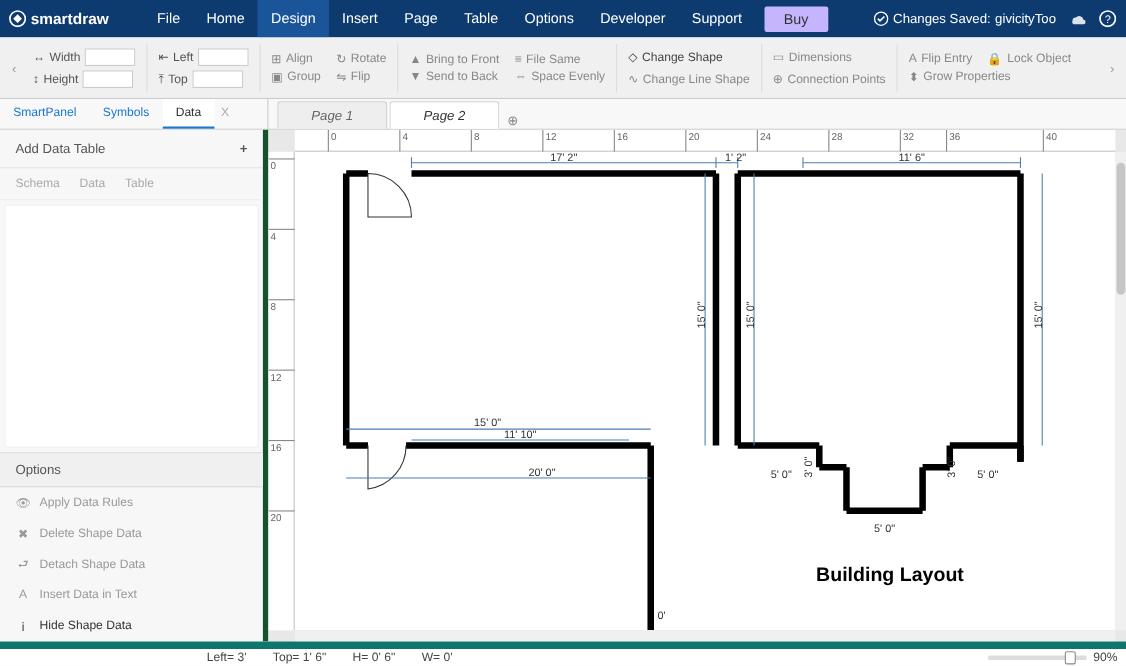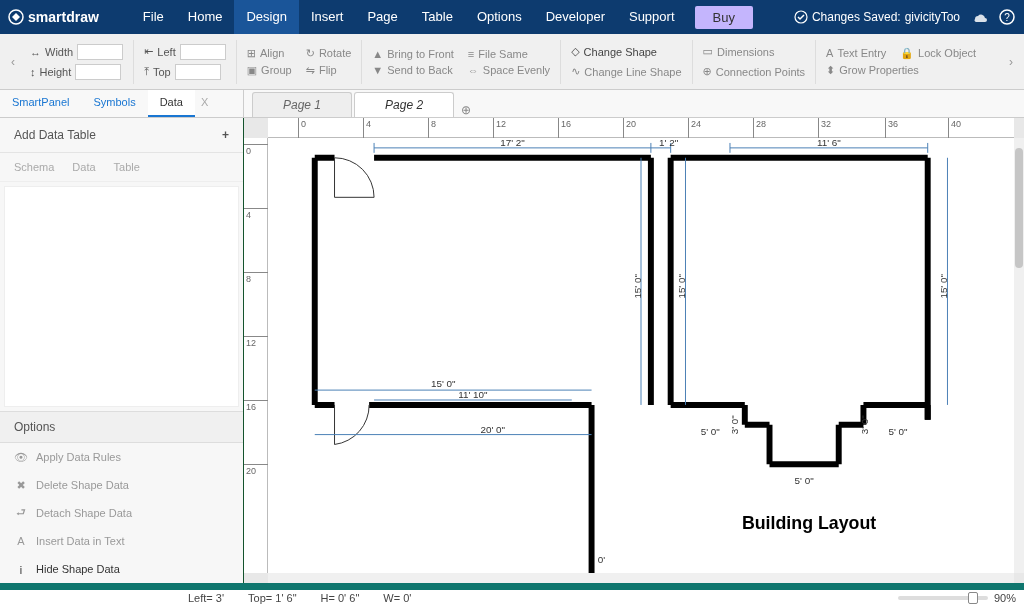--- a/index.html
+++ b/index.html
@@ -35,21 +35,21 @@
 .side-tab { padding: 6px 12px; font-size: 11px; color:#1976d2; cursor:pointer; }
 .side-tab.active { color:#333; border-bottom: 2px solid #1976d2; background:#fff; }
 .doc-tabs { display:flex; align-items:flex-end; padding-left:8px; gap:2px; }
 .doc-tab { padding: 5px 30px; font-size: 12px; background:#eee; border:1px solid #ccc; border-bottom:none; color:#666; cursor:pointer; border-radius: 3px 3px 0 0; font-style: italic; }
 .doc-tab.active { background:#fff; color:#333; }
 .add-tab { width:20px; display:flex; align-items:center; justify-content:center; color:#888; cursor:pointer; }
 .side-close { color:#aaa; padding:6px 6px; cursor:pointer; font-size: 11px; }
 
 
 .main { display:flex; height: calc(605px - 34px - 56px - 28px - 22px); }
-.sidebar { width: 244px; background:#f7f7f7; border-right:1px solid #14532d; display:flex; flex-direction:column; }
+.sidebar { width: 244px; background:#f7f7f7; border-right:5px solid #14532d; display:flex; flex-direction:column; }
 .side-section { padding: 10px 14px; border-bottom:1px solid #e4e4e4; display:flex; justify-content:space-between; align-items:center; font-size:12px; color:#555; }
 .side-subtabs { display:flex; gap:18px; padding:8px 14px; font-size:11px; color:#aaa; border-bottom:1px solid #eee; }
 .side-blank { flex:1; background:#fff; margin:4px; border:1px solid #eee; }
 .options-head { padding:8px 14px; font-size:12px; color:#555; background:#f0f0f0; border-top:1px solid #ddd; border-bottom:1px solid #ddd; }
 .opt-item { display:flex; align-items:center; gap:8px; padding:7px 14px; font-size:11px; color:#999; cursor:pointer; }
 .opt-item.dark { color:#333; }
 .opt-icon { width:14px; height:14px; display:inline-flex; align-items:center; justify-content:center; }
 
 
 .canvas-wrap { flex:1; position:relative; background:#e8e8e8; overflow:hidden; }
@@ -207,21 +207,21 @@
       </div>
     <div class="ribbon-cmd">
         <span>⊕</span>
         <span>Connection Points</span>
       </div>
   </div>
   <div class="ribbon-group dim" style="border-right:none">
     <div class="ribbon-cols">
       <div class="ribbon-cmd">
           <span>A</span>
-          <span>Text Entry</span>
+          <span>Flip Entry</span>
         </div>
       <div class="ribbon-cmd">
           <span>🔒</span>
           <span>Lock Object</span>
         </div>
       <div class="ribbon-cmd" style="grid-column:1/3">
           <span>⬍</span>
           <span>Grow Properties</span>
         </div>
     </div>
@@ -284,21 +284,21 @@
     <div class="hruler" id="hruler">
         <div class="tick" style="left: 30px;">0</div>
         <div class="tick" style="left: 95px;">4</div>
         <div class="tick" style="left: 160px;">8</div>
         <div class="tick" style="left: 225px;">12</div>
         <div class="tick" style="left: 290px;">16</div>
         <div class="tick" style="left: 355px;">20</div>
         <div class="tick" style="left: 420px;">24</div>
         <div class="tick" style="left: 485px;">28</div>
         <div class="tick" style="left: 550px;">32</div>
-        <div class="tick" style="left: 617px; text-align: center;">36</div>
+        <div class="tick" style="left: 592px; text-align: center;">36</div>
         <div class="tick" style="left: 680px;">40</div>
       </div>
     <div class="vruler" id="vruler">
         <div class="tick" style="top: 6px;">0</div>
         <div class="tick" style="top: 70px;">4</div>
         <div class="tick" style="top: 134px;">8</div>
         <div class="tick" style="top: 198px;">12</div>
         <div class="tick" style="top: 262px;">16</div>
         <div class="tick" style="top: 326px;">20</div>
       </div>

